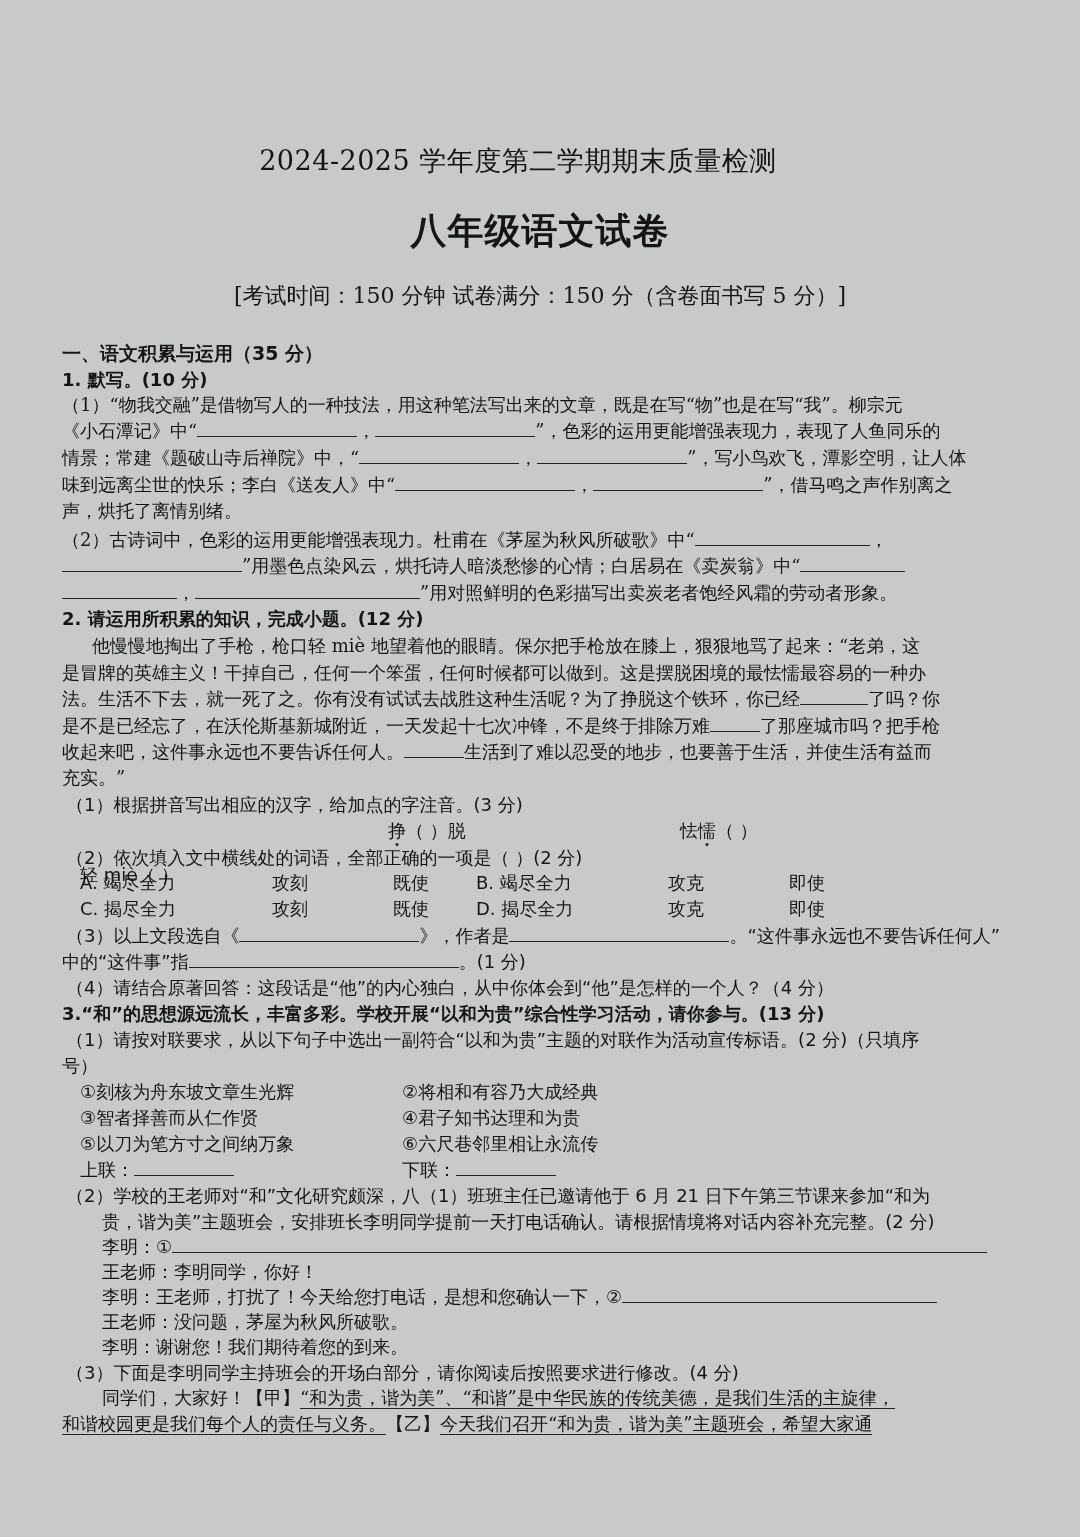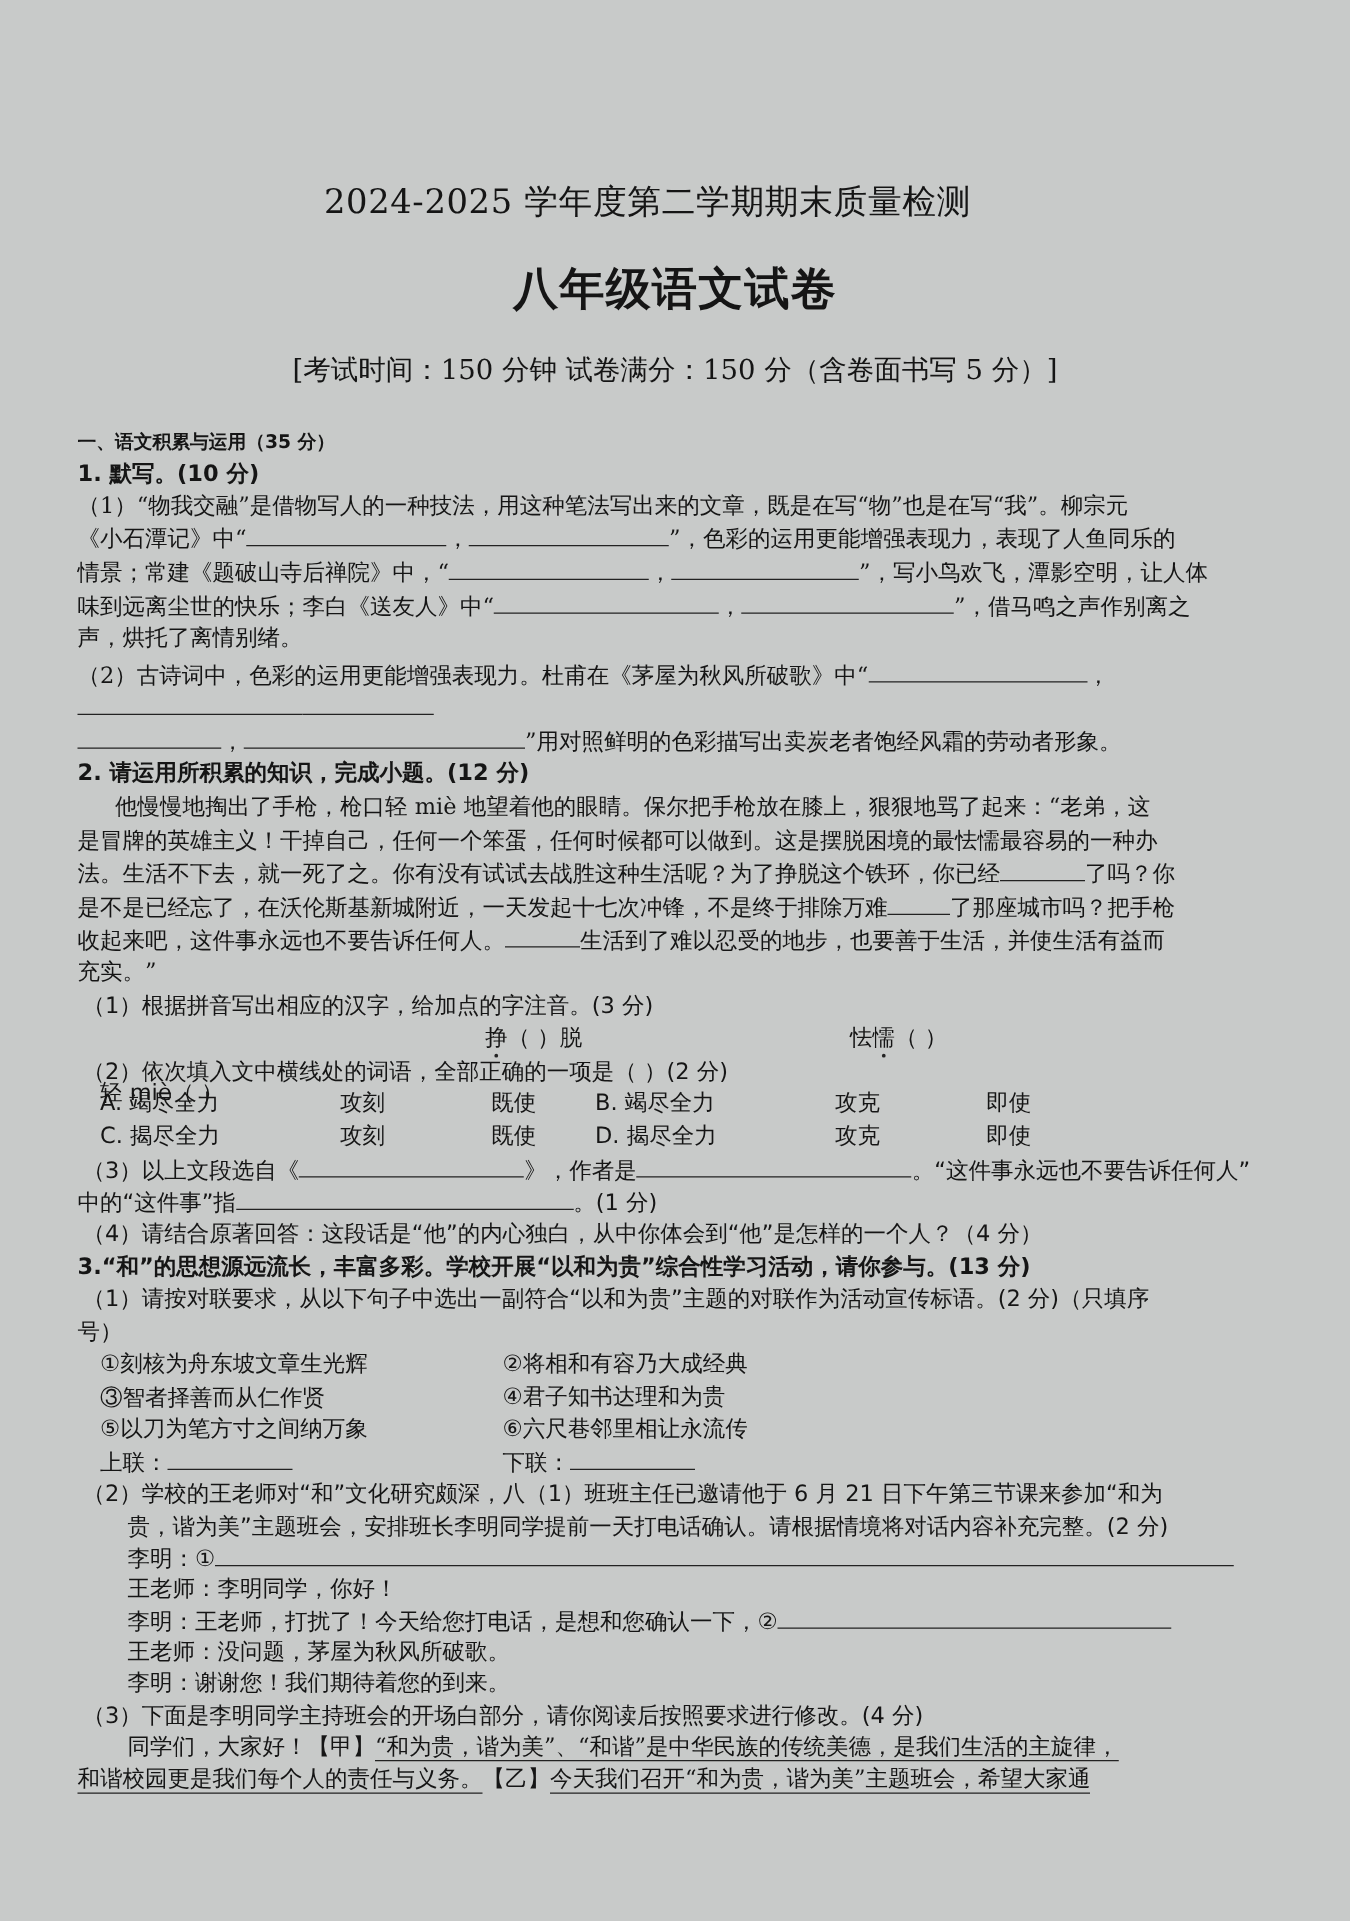--- a/index.html
+++ b/index.html
@@ -8,21 +8,21 @@
     background:#c8cac9;
     font-family:"DejaVu Serif","Liberation Serif",serif;
     color:#151515;
     position:relative;
   }
   .abs { position:absolute; white-space:nowrap; }
   .t1 { left:0; width:1036px; text-align:center; top:143px; font-size:27px; letter-spacing:0.5px; }
   .t2 { left:0; width:1080px; text-align:center; top:207px; font-size:36px; font-weight:bold; font-family:"DejaVu Sans","Liberation Sans",sans-serif; letter-spacing:1px; }
   .t3 { left:0; width:1080px; text-align:center; top:281px; font-size:22px; }
   .line { position:absolute; left:62px; font-size:18px; line-height:26px; white-space:nowrap; }
-  .sec { font-family:"DejaVu Sans","Liberation Sans",sans-serif; font-size:15px; font-weight:bold; }
+  .sec { font-family:"DejaVu Sans","Liberation Sans",sans-serif; font-size:19px; font-weight:bold; }
   .q  { font-family:"DejaVu Sans","Liberation Sans",sans-serif; font-size:18px; font-weight:bold;text-align:center; }
   .blank { display:inline-block; border-bottom:1px solid #222; height:18px; vertical-align:baseline; }
   .ul { border-bottom:1.5px solid #222; }
   .dot { position:relative; }
   .dot::after { content:""; position:absolute; left:50%; bottom:-5px; width:3px; height:3px; background:#222; border-radius:50%; transform:translateX(-50%); }
   .sans { font-family:"DejaVu Sans","Liberation Sans",sans-serif; }
 </style>
 </head>
 <body>
 
@@ -44,21 +44,21 @@
   </div>
   <div class="line" style="top:472px;">
     <span>味到远离尘世的快乐；李白《送友人》中“</span><span class="blank" style="width:180px"></span><span>，</span><span class="blank" style="width:170px"></span><span>”，借马鸣之声作别离之</span>
   </div>
   <div class="line" style="top:498px;">声，烘托了离情别绪。</div>
 
   <div class="line" style="top:527px;">
     <span>（2）古诗词中，色彩的运用更能增强表现力。杜甫在《茅屋为秋风所破歌》中“</span><span class="blank" style="width:175px"></span><span>，</span>
   </div>
   <div class="line" style="top:553px;">
-    <span class="blank" style="width:180px"></span><span class="blank" style="width:105px"></span>
+    <span class="blank" style="width:180px"></span><span>”用墨色点染风云，烘托诗人暗淡愁惨的心情；白居易在《卖炭翁》中“</span><span class="blank" style="width:105px"></span>
   </div>
   <div class="line" style="top:580px;">
     <span class="blank" style="width:115px"></span><span>，</span><span class="blank" style="width:225px"></span><span>”用对照鲜明的色彩描写出卖炭老者饱经风霜的劳动者形象。</span>
   </div>
 
   <div class="line q" style="top:606px;">2. 请运用所积累的知识，完成小题。(12 分)</div>
   <div class="line" style="top:633px; left:92px;">他慢慢地掏出了手枪，枪口轻 miè 地望着他的眼睛。保尔把手枪放在膝上，狠狠地骂了起来：“老弟，这</div>
   <div class="line" style="top:660px;">是冒牌的英雄主义！干掉自己，任何一个笨蛋，任何时候都可以做到。这是摆脱困境的最怯懦最容易的一种办</div>
   <div class="line" style="top:686px;">
     <span>法。生活不下去，就一死了之。你有没有试试去战胜这种生活呢？为了挣脱这个铁环，你已经</span><span class="blank" style="width:68px"></span><span>了吗？你</span>
@@ -110,21 +110,21 @@
     <span>中的“这件事”指</span><span class="blank" style="width:270px"></span><span>。(1 分)</span>
   </div>
   <div class="line sans" style="top:975px; left:66px;">（4）请结合原著回答：这段话是“他”的内心独白，从中你体会到“他”是怎样的一个人？（4 分）</div>
 
   <div class="line q" style="top:1001px;">3.“和”的思想源远流长，丰富多彩。学校开展“以和为贵”综合性学习活动，请你参与。(13 分)</div>
   <div class="line sans" style="top:1027px; left:66px;">（1）请按对联要求，从以下句子中选出一副符合“以和为贵”主题的对联作为活动宣传标语。(2 分)（只填序</div>
   <div class="line sans" style="top:1053px;">号）</div>
 
   <div class="line sans" style="top:1079px; left:80px;">①刻核为舟东坡文章生光辉</div>
   <div class="line sans" style="top:1079px; left:402px;">②将相和有容乃大成经典</div>
-  <div class="line sans" style="top:1105px; left:80px;font-family:Liberation Serif, serif;">③智者择善而从仁作贤</div>
+  <div class="line sans" style="top:1105px; left:80px;">③智者择善而从仁作贤</div>
   <div class="line sans" style="top:1105px; left:402px;">④君子知书达理和为贵</div>
   <div class="line sans" style="top:1131px; left:80px;">⑤以刀为笔方寸之间纳万象</div>
   <div class="line sans" style="top:1131px; left:402px;">⑥六尺巷邻里相让永流传</div>
 
   <div class="line sans" style="top:1157px; left:80px;">
     <span>上联：</span><span class="blank" style="width:100px"></span>
   </div>
   <div class="line sans" style="top:1157px; left:402px;">
     <span>下联：</span><span class="blank" style="width:100px"></span>
   </div>

